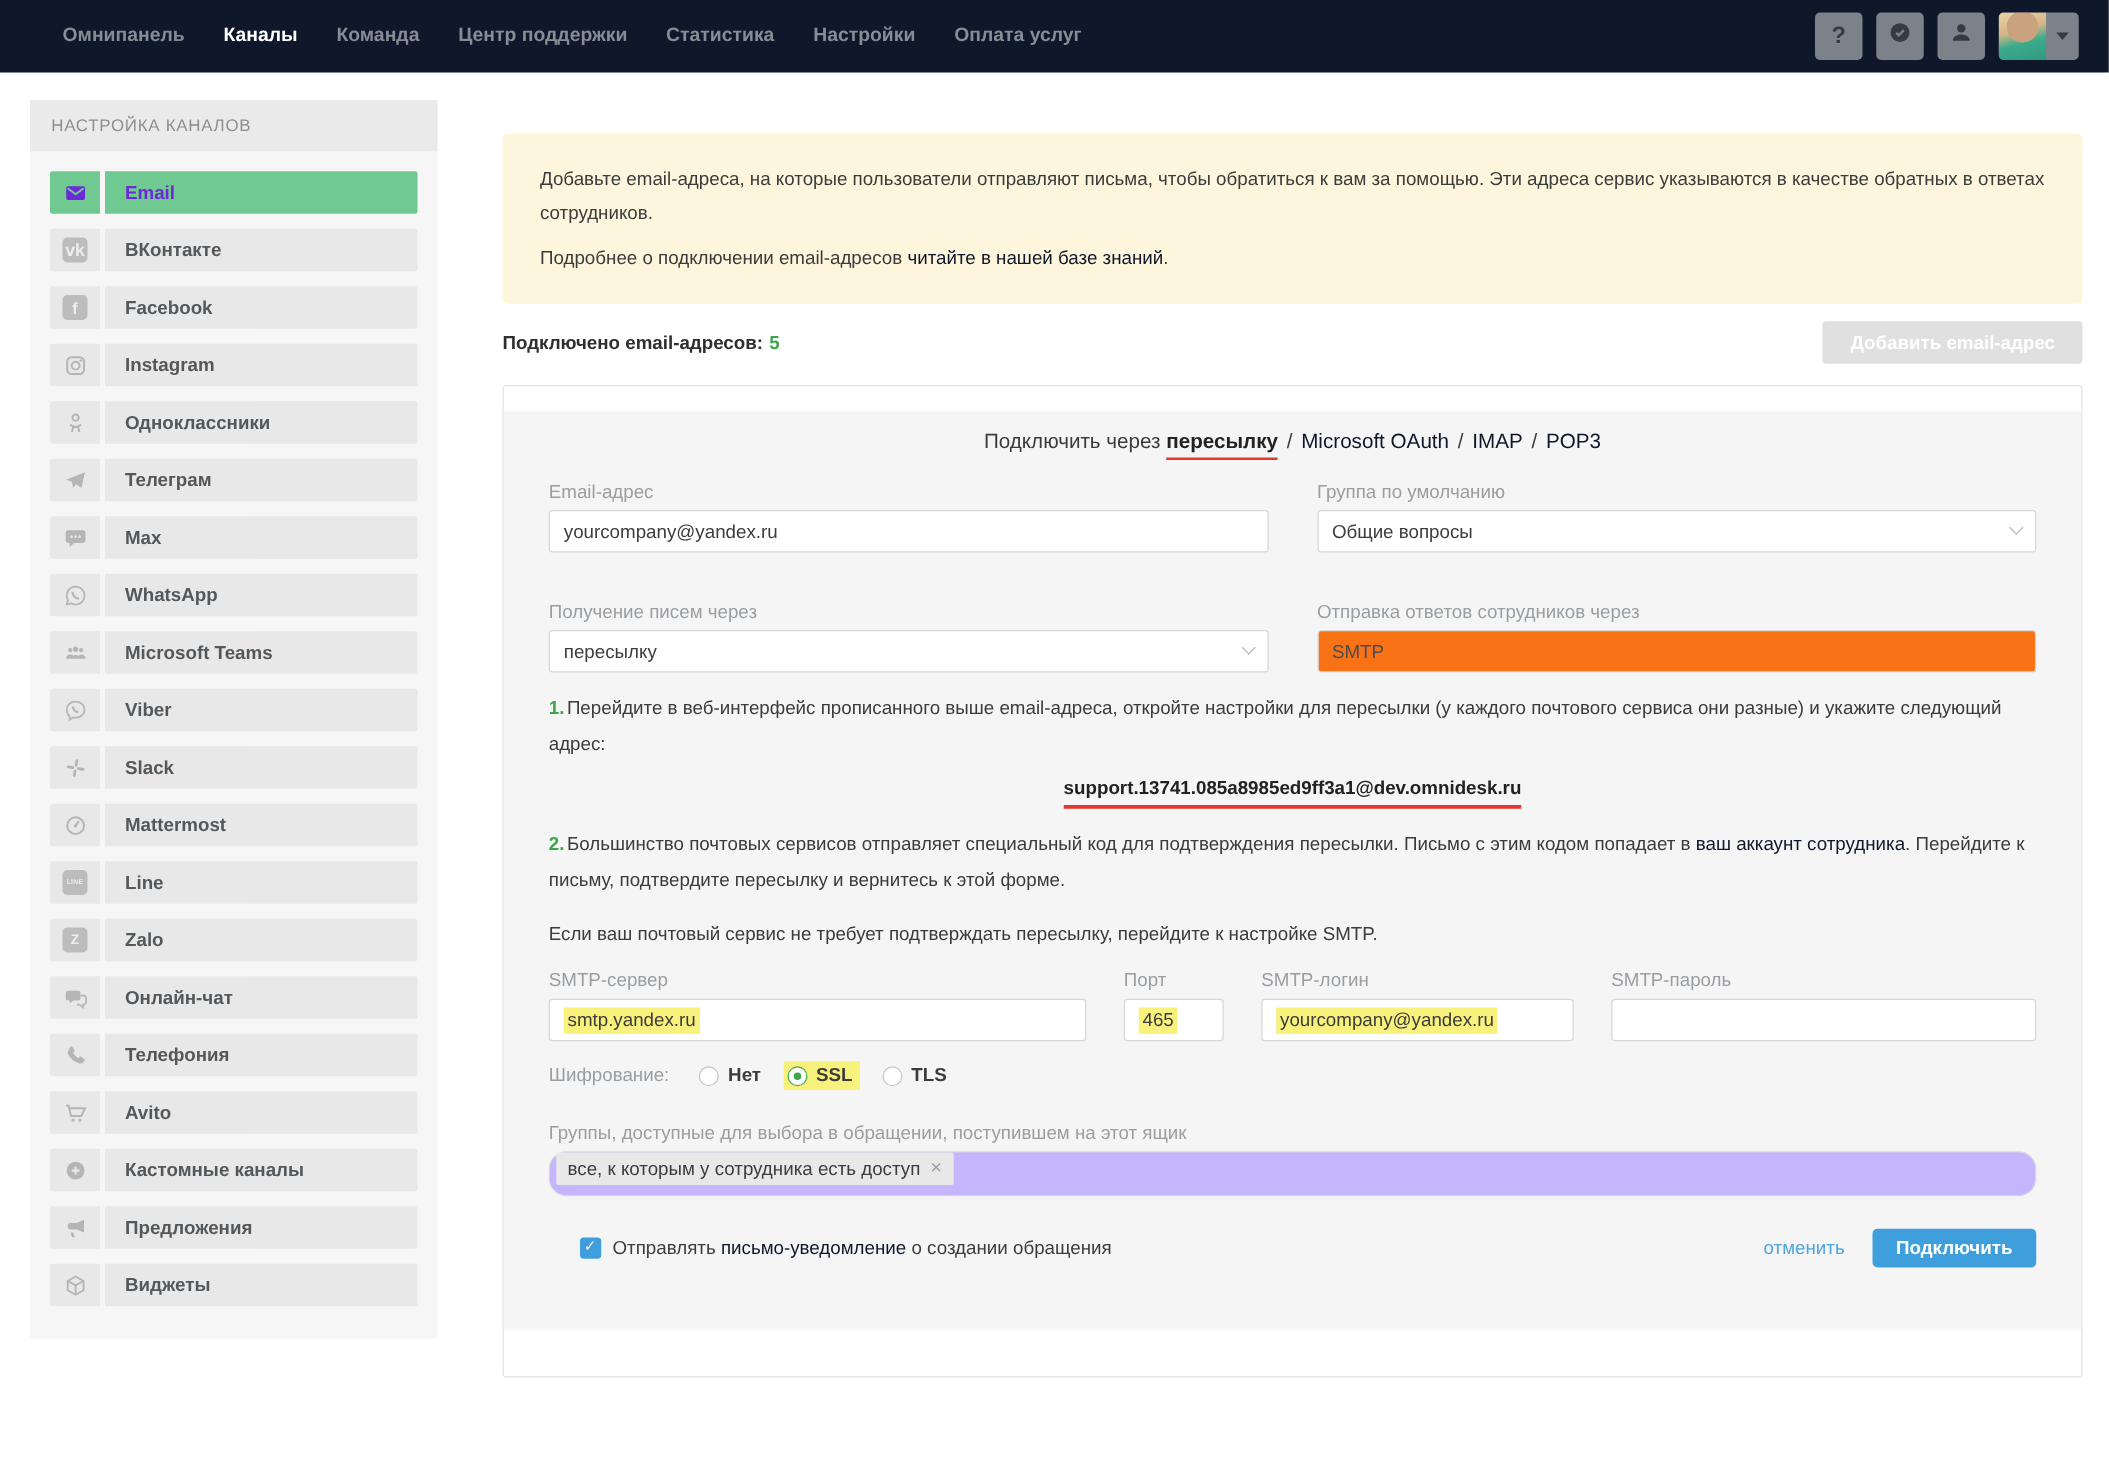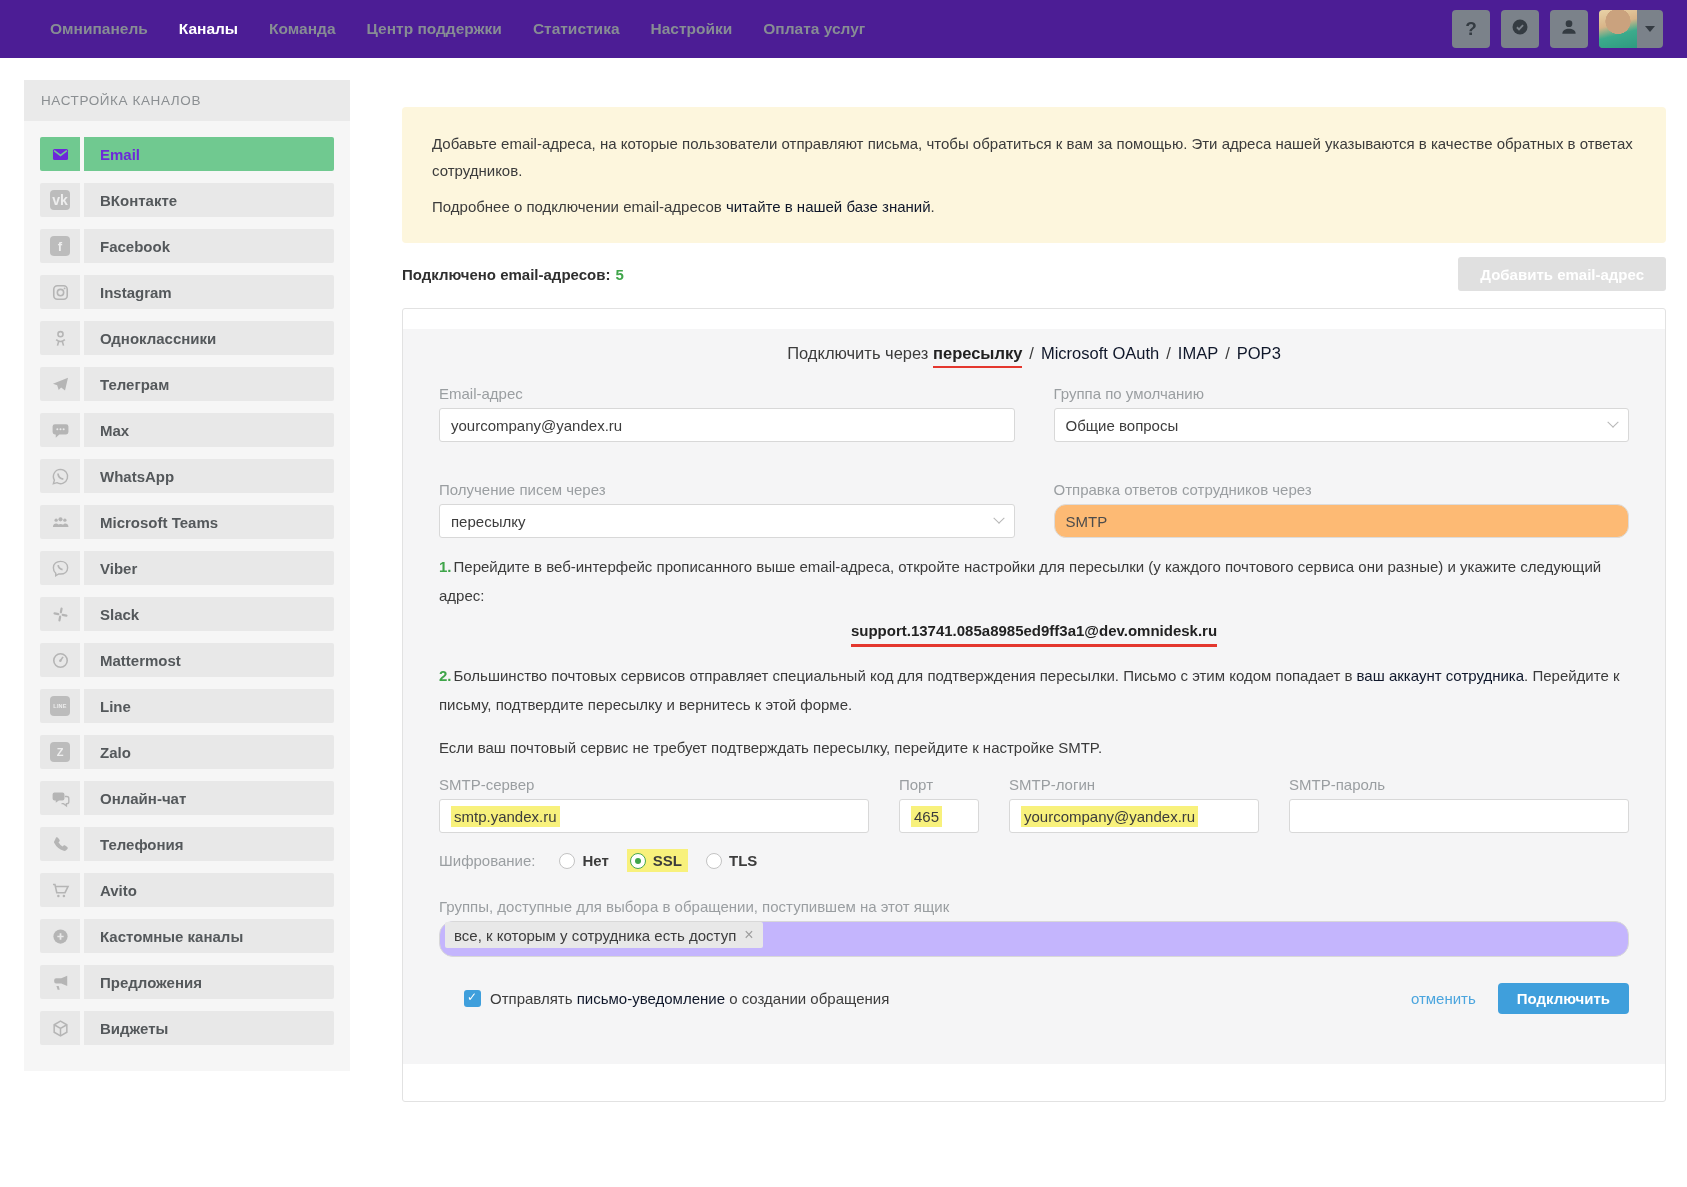--- a/index.html
+++ b/index.html
@@ -4,21 +4,21 @@
 <style>
   * { margin:0; padding:0; box-sizing:border-box; }
   html,body { width:1687px; height:1187px; }
   body {
     position:relative; background:#ffffff; overflow:hidden;
     font-family:"Liberation Sans","DejaVu Sans",sans-serif;
     color:#3c3c3c; font-size:15px;
   }
   
   .navbar { position:absolute; left:0; top:0; width:1687px; height:58px;
-    background:#4c1d95; display:flex; align-items:center; padding:0 24px; }
+    background:#0f172a; display:flex; align-items:center; padding:0 24px; }
   .nav-list { display:flex; gap:31px; margin-left:26px; }
   .nav-item { color:#878d94; font-weight:700; font-size:15.5px; cursor:pointer; white-space:nowrap; }
   .nav-item.active { color:#ffffff; }
   .nav-right { margin-left:auto; display:flex; align-items:center; gap:11px; }
   .nav-btn { width:38px; height:38px; border:none; border-radius:4px; background:#7b828a;
     color:#343b42; display:flex; align-items:center; justify-content:center; cursor:pointer;
     font-weight:700; font-size:19px; font-family:inherit; }
   .nav-btn svg { width:20px; height:20px; }
   .avatar-wrap { width:64px; height:38px; background:#7b828a; border-radius:4px;
     display:flex; align-items:center; cursor:pointer; }
@@ -66,21 +66,21 @@
   .tabs a { font-size:16.5px; }
 
   .grid2 { margin-top:20px; display:grid; grid-template-columns:1fr 1fr; column-gap:36px; row-gap:14px;gap:39px; }
   .field-label { color:#9a9ea1; font-size:15px; margin-bottom:6px; }
   .textbox, .selectbox, .disabledbox {
     height:34px; background:#ffffff; border:1px solid #d8d8d8; border-radius:3px;
     display:flex; align-items:center; padding:0 11px; color:#3c3c3c; font-size:15px; }
   .selectbox { justify-content:space-between; cursor:pointer; }
   .chev { width:8px; height:8px; border-right:1.5px solid #b7b7b7; border-bottom:1.5px solid #b7b7b7;
     transform:rotate(45deg) translate(-2px,-2px); flex:none; }
-  .disabledbox { background:#fdba74; border-color:#dcdcdc; color:#4c4c4c;border-radius:12px; }
+  .disabledbox { background:#f97316; border-color:#dcdcdc; color:#4c4c4c; }
   .hl { background:#f8f17c; padding:2px 3px; }
 
   .step { margin-top:14px; line-height:29px; color:#3b3b3b; }
   .step + .addr-wrap { margin-top:12px; }
   .num { color:#3fa54a; font-weight:700; margin-right:2px; }
   .addr-wrap { text-align:center; }
   .fwd-addr { display:inline-block; font-weight:700; color:#222; padding-bottom:5px;
     border-bottom:3px solid #e4372e; }
   .smtp-note { margin-top:20px; color:#3b3b3b; }
 
@@ -330,21 +330,21 @@
           </svg>
         </span>
         <span class="side-label">Виджеты</span>
       </div>
     </div>
 </aside>
 
 <main class="main">
 
   <div class="notice">
-    <p>Добавьте email-адреса, на которые пользователи отправляют письма, чтобы обратиться к вам за помощью. Эти адреса нашей указываются в качестве обратных в ответах сотрудников.</p>
+    <p>Добавьте email-адреса, на которые пользователи отправляют письма, чтобы обратиться к вам за помощью. Эти адреса сервис указываются в качестве обратных в ответах сотрудников.</p>
     <p><span>Подробнее о подключении email-адресов </span><a class="link">читайте в нашей базе знаний</a><span>.</span></p>
   </div>
 
   <div class="connected-row">
     <span class="connected-label">Подключено email-адресов:</span>
     <span class="connected-count">5</span>
     <button class="add-btn">Добавить email-адрес</button>
   </div>
 
   <section class="panel">

